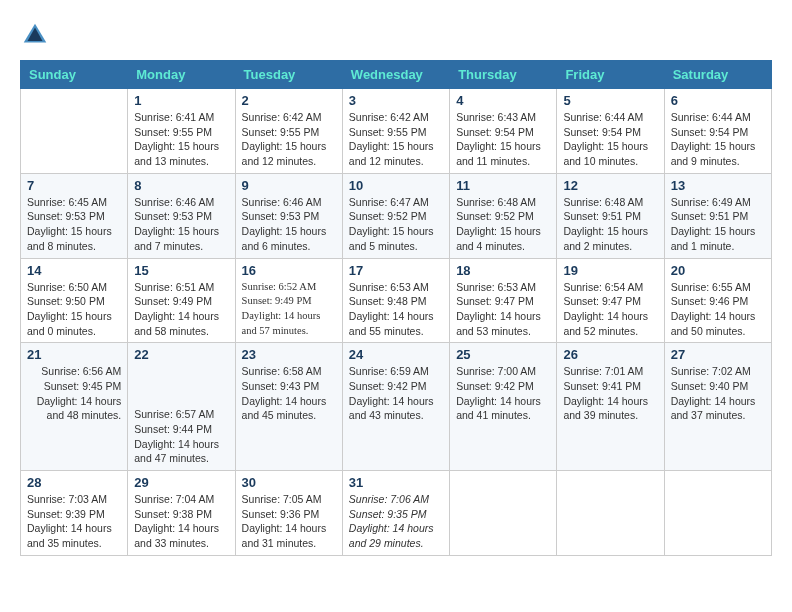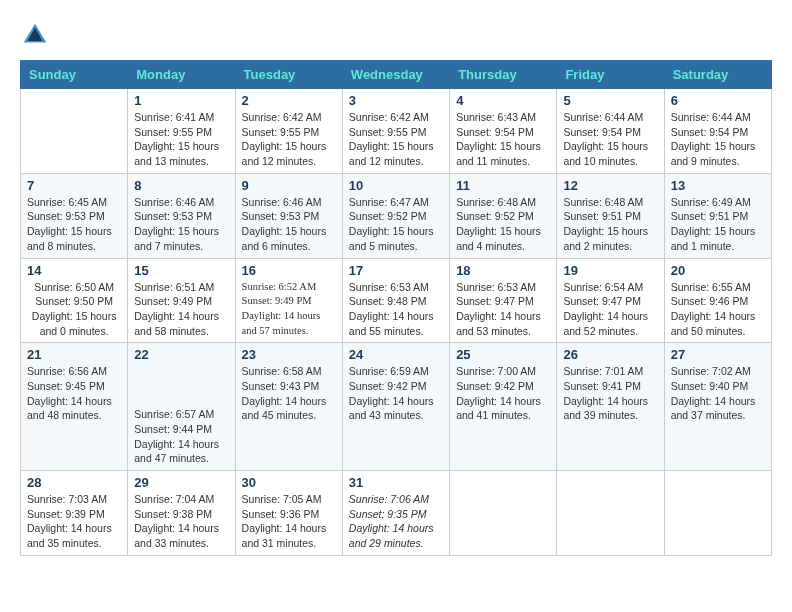--- a/index.html
+++ b/index.html
@@ -215,21 +215,21 @@
           <span class="day-number">13</span>
           <div class="day-info" style="white-space: pre-line;">Sunrise: 6:49 AM
 Sunset: 9:51 PM
 Daylight: 15 hours
 and 1 minute.</div>
         </td>
       </tr>
       <tr>
         <td>
           <span class="day-number">14</span>
-          <div class="day-info" style="white-space: pre-line; text-align: center;">Sunrise: 6:50 AM
+          <div class="day-info" style="white-space: pre-line;">Sunrise: 6:50 AM
 Sunset: 9:50 PM
 Daylight: 15 hours
 and 0 minutes.</div>
         </td>
         <td>
           <span class="day-number">15</span>
           <div class="day-info" style="white-space: pre-line;">Sunrise: 6:51 AM
 Sunset: 9:49 PM
 Daylight: 14 hours
 and 58 minutes.</div>
@@ -266,21 +266,21 @@
           <span class="day-number">20</span>
           <div class="day-info" style="white-space: pre-line;">Sunrise: 6:55 AM
 Sunset: 9:46 PM
 Daylight: 14 hours
 and 50 minutes.</div>
         </td>
       </tr>
       <tr>
         <td>
           <span class="day-number">21</span>
-          <div class="day-info" style="white-space: pre-line;">Sunrise: 6:56 AM
+          <div class="day-info" style="white-space: pre-line; text-align: right;">Sunrise: 6:56 AM
 Sunset: 9:45 PM
 Daylight: 14 hours
 and 48 minutes.</div>
         </td>
         <td>
           <span class="day-number">22</span>
           <div class="day-info" style="white-space: pre-line; margin-top: 45px;">Sunrise: 6:57 AM
 Sunset: 9:44 PM
 Daylight: 14 hours
 and 47 minutes.</div>

